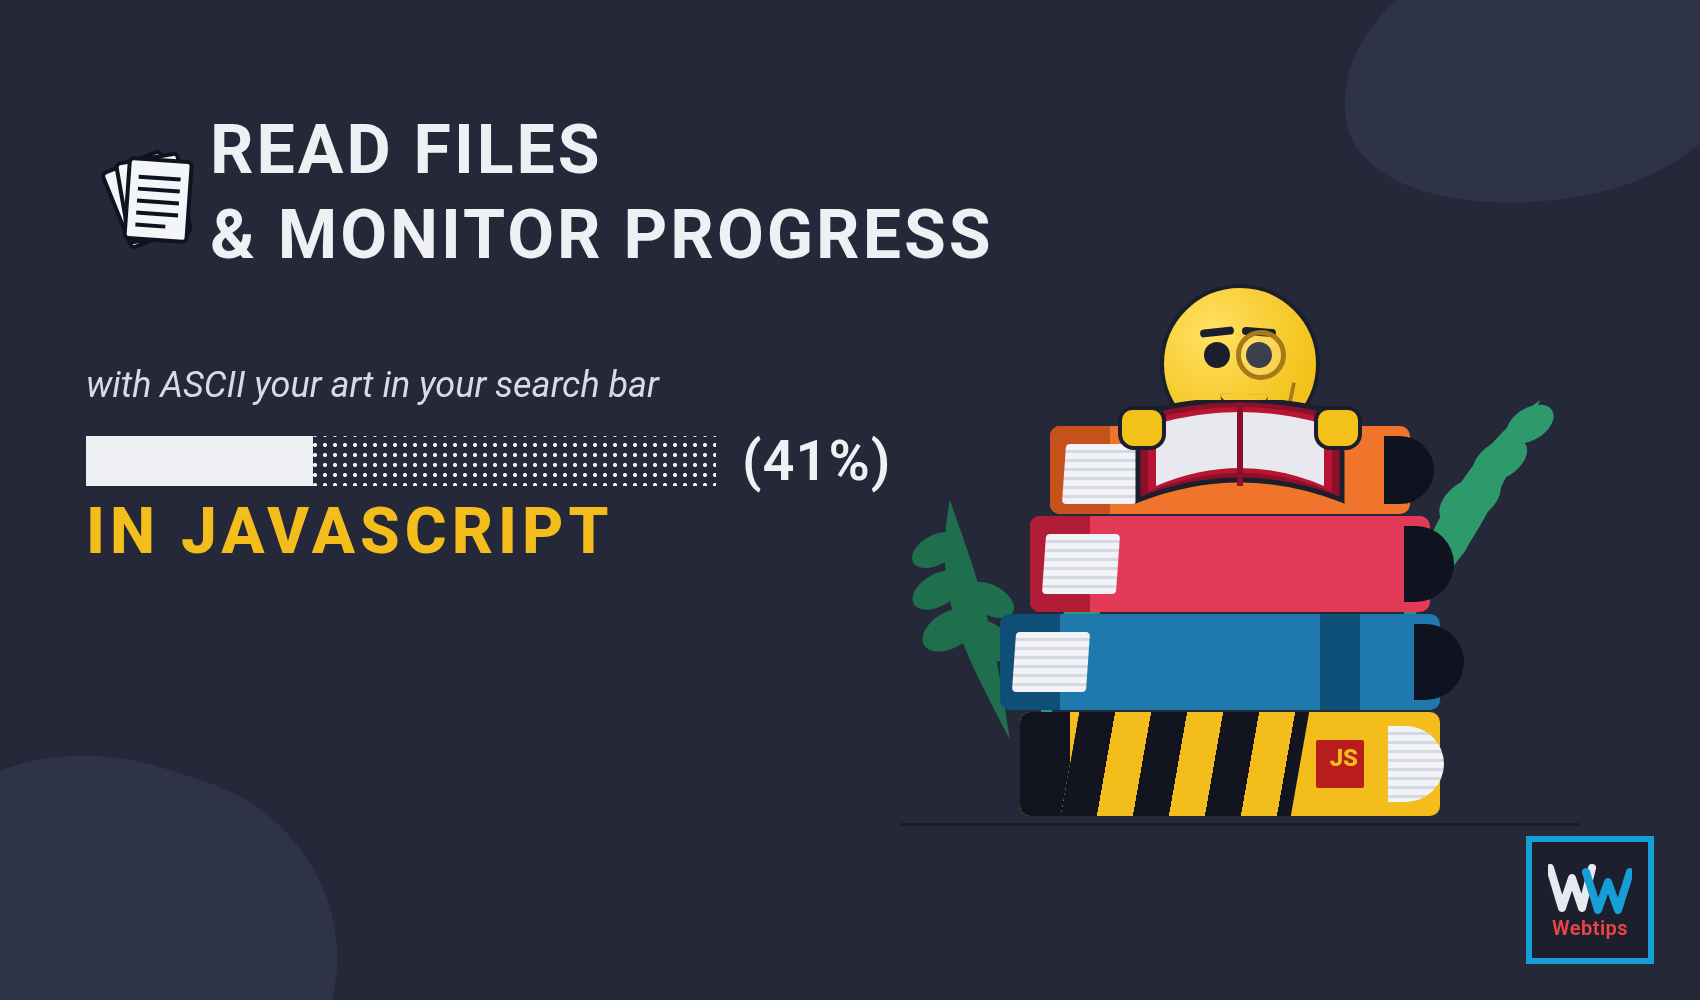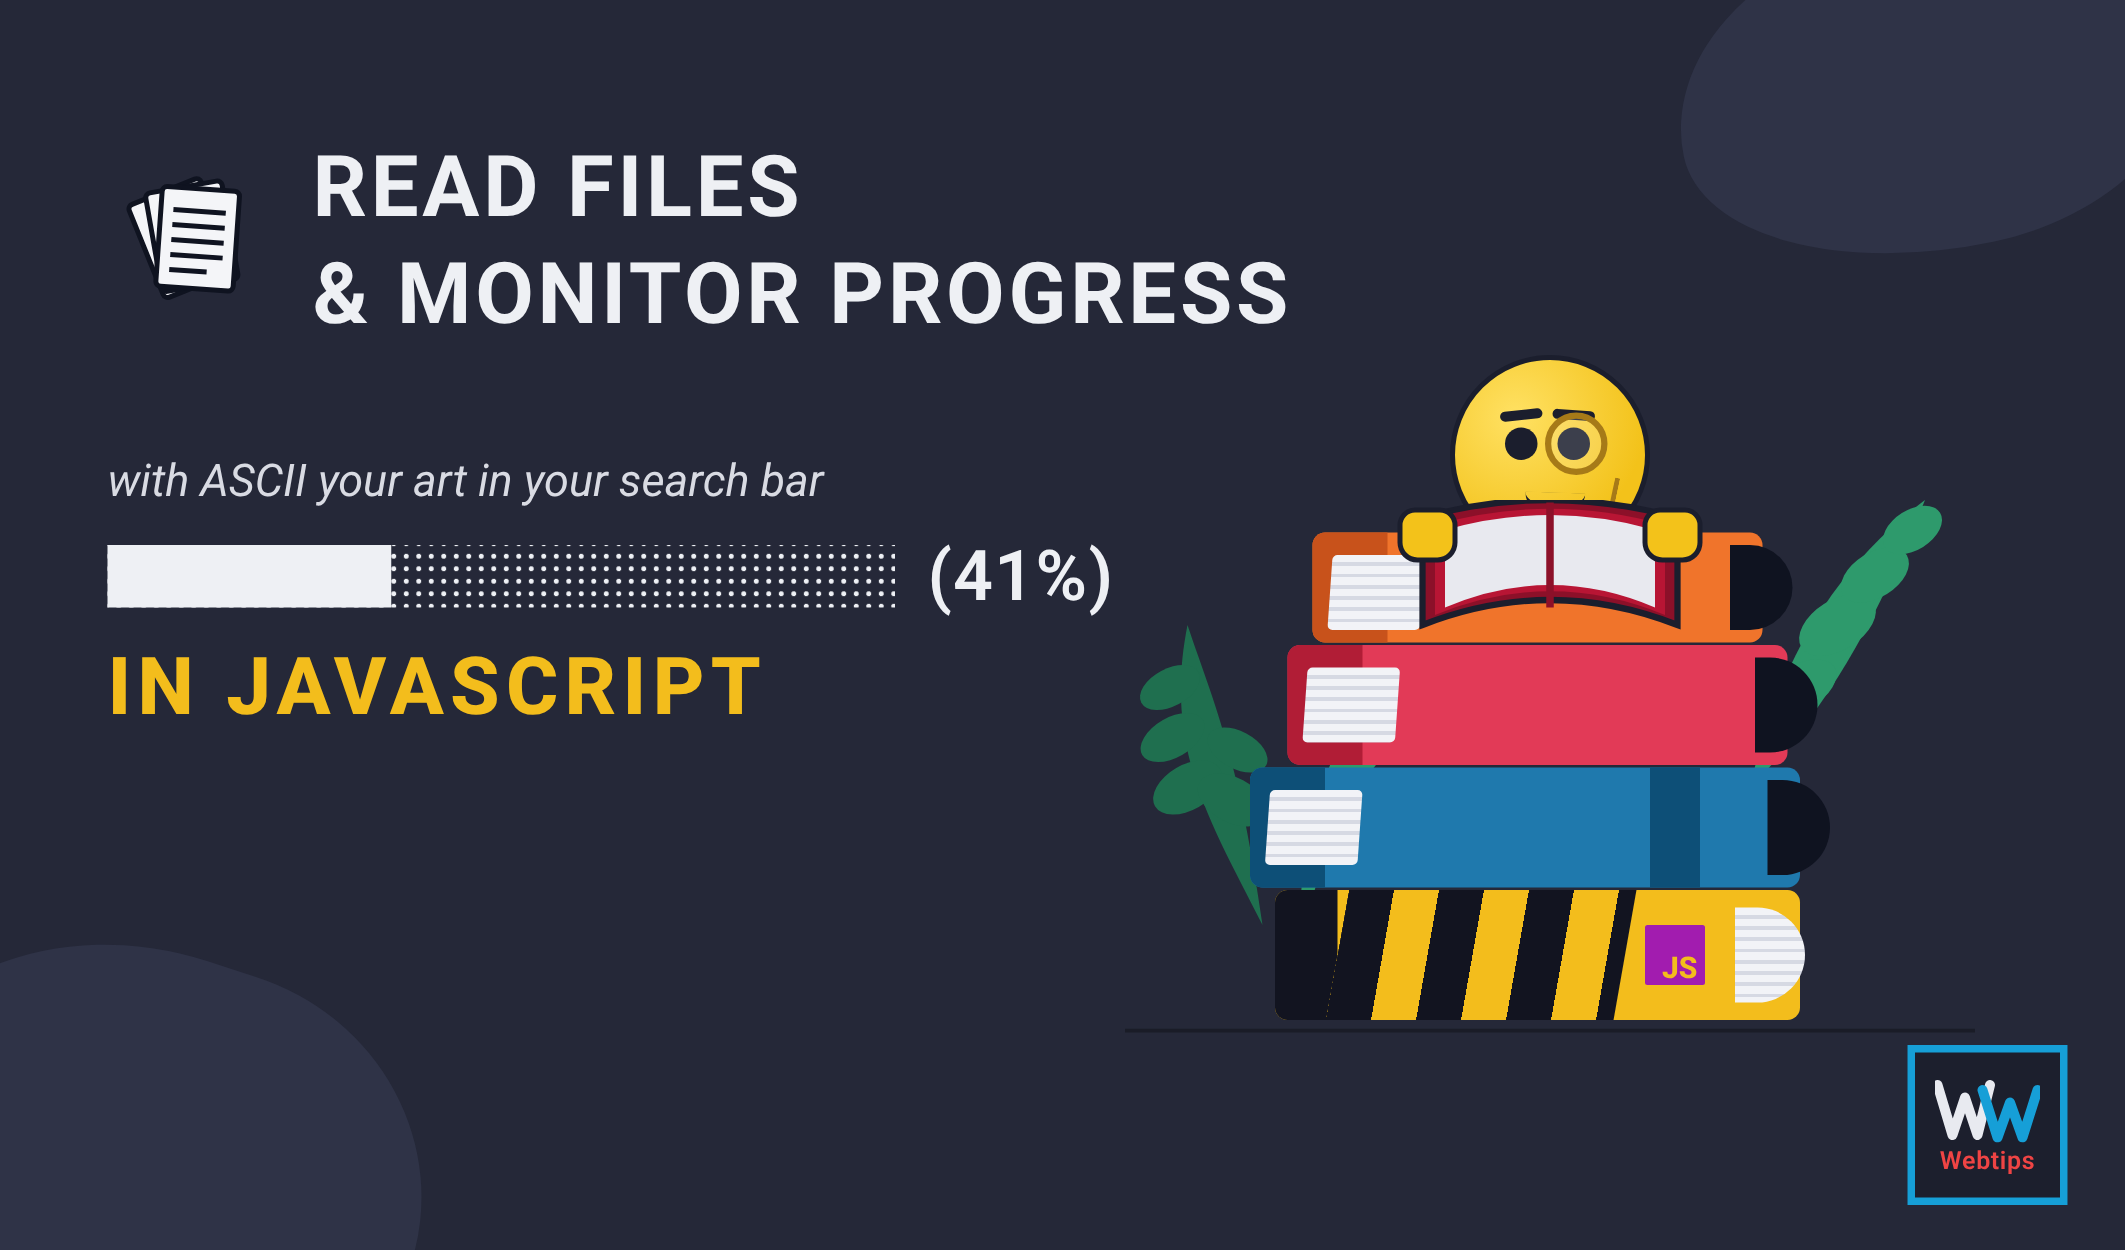--- a/index.html
+++ b/index.html
@@ -33,22 +33,21 @@
   
   .content {
     position: absolute;
     top: 108px;
     left: 80px;
     right: 560px;
   }
 
   .headline-row {
     display: flex;
-    align-items: center;
-    gap: 40px;
+    align-items: flex-end;
   }
 
   .files-icon-wrap {
     margin-top: 18px;
   }
 
   h1.title {
     color: #eef0f4;
     font-size: 68px;
     font-weight: 700;
@@ -91,21 +90,20 @@
     background: #eef0f4;
   }
   .progress-pct {
     color: #eef0f4;
     font-size: 56px;
     font-weight: 600;
     letter-spacing: 1px;
   }
 
   .lang-line {
-    margin-top: 18px;
     color: #f3bd1c;
     font-size: 64px;
     font-weight: 800;
     letter-spacing: 5px;
     text-transform: uppercase;
     margin-left: 6px;
   }
 
   
   .brand-logo {
@@ -188,24 +186,24 @@
   .book.b4 { bottom: 4px; background: #f3bd1c; height: 104px; }
   .book.b4 .spine { background: #121420; width: 50px; }
   .book.b4 .stripes {
     position: absolute; left: 50px; top: 0; bottom: 0; width: 230px;
     background: repeating-linear-gradient(90deg, #121420 0 36px, #f3bd1c 36px 72px);
     transform: skewX(-10deg);
   }
   .book.b4 .js-badge {
     position: absolute; right: 76px; top: 28px;
     width: 48px; height: 48px;
-    background: #a21caf; color: #f3bd1c;
+    background: #b91c1c; color: #f3bd1c;
     font-weight: 800; font-size: 24px;
     display: flex; align-items: flex-end; justify-content: flex-end;
-    padding: 0 6px;
+    padding: 16px 6px;
     border-radius: 2px;
   }
   .book.b4 .pages-r {
     position: absolute; right: -4px; top: 14px; bottom: 14px; width: 56px;
     background: repeating-linear-gradient(#f2f3f7 0 6px, #d6d9e3 6px 9px);
     border-radius: 0 50px 50px 0;
   }
 
   
   .book.b3 { bottom: 110px; left: 60px; width: 440px; background: #1f79ad; }

